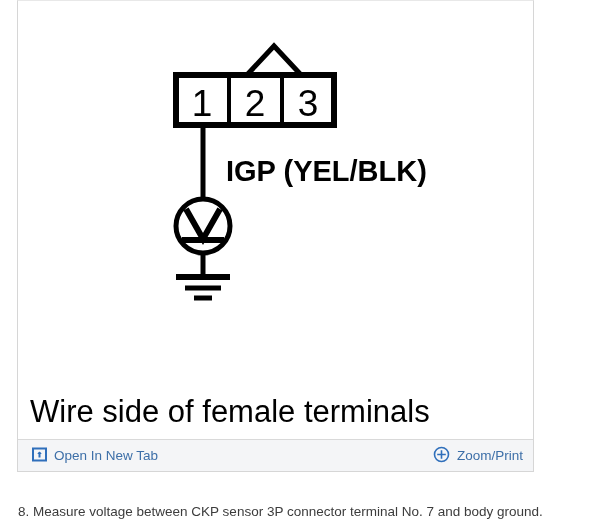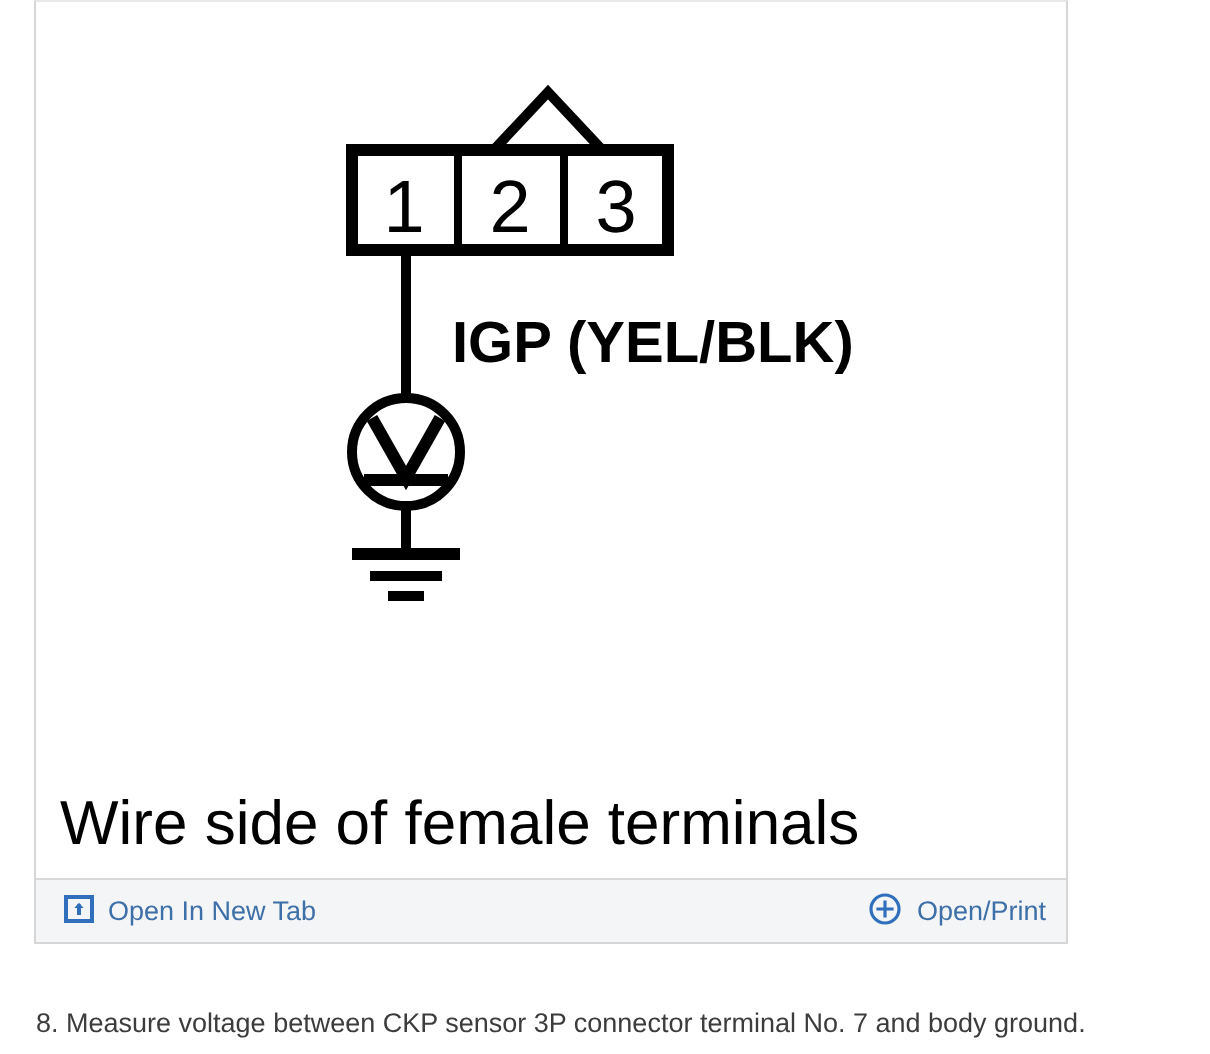--- a/index.html
+++ b/index.html
@@ -143,19 +143,19 @@
       <span class="lbl">Open In New Tab</span>
     </button>
 
     <button class="tb-btn">
       <span class="tb-icon">
         <svg width="17" height="17" viewBox="0 0 17 17" xmlns="http://www.w3.org/2000/svg">
           <circle cx="8.5" cy="8.5" r="7" fill="none" stroke="#2f6fbb" stroke-width="1.6"></circle>
           <path d="M8.5 4.2 L8.5 12.8 M4.2 8.5 L12.8 8.5" stroke="#2f6fbb" stroke-width="1.6"></path>
         </svg>
       </span>
-      <span class="lbl">Open/Print</span>
+      <span class="lbl">Zoom/Print</span>
     </button>
 
   </div>
 </div>
 
 <div id="step-text">8. Measure voltage between CKP sensor 3P connector terminal No. 7 and body ground.</div>
 
 </body></html>

